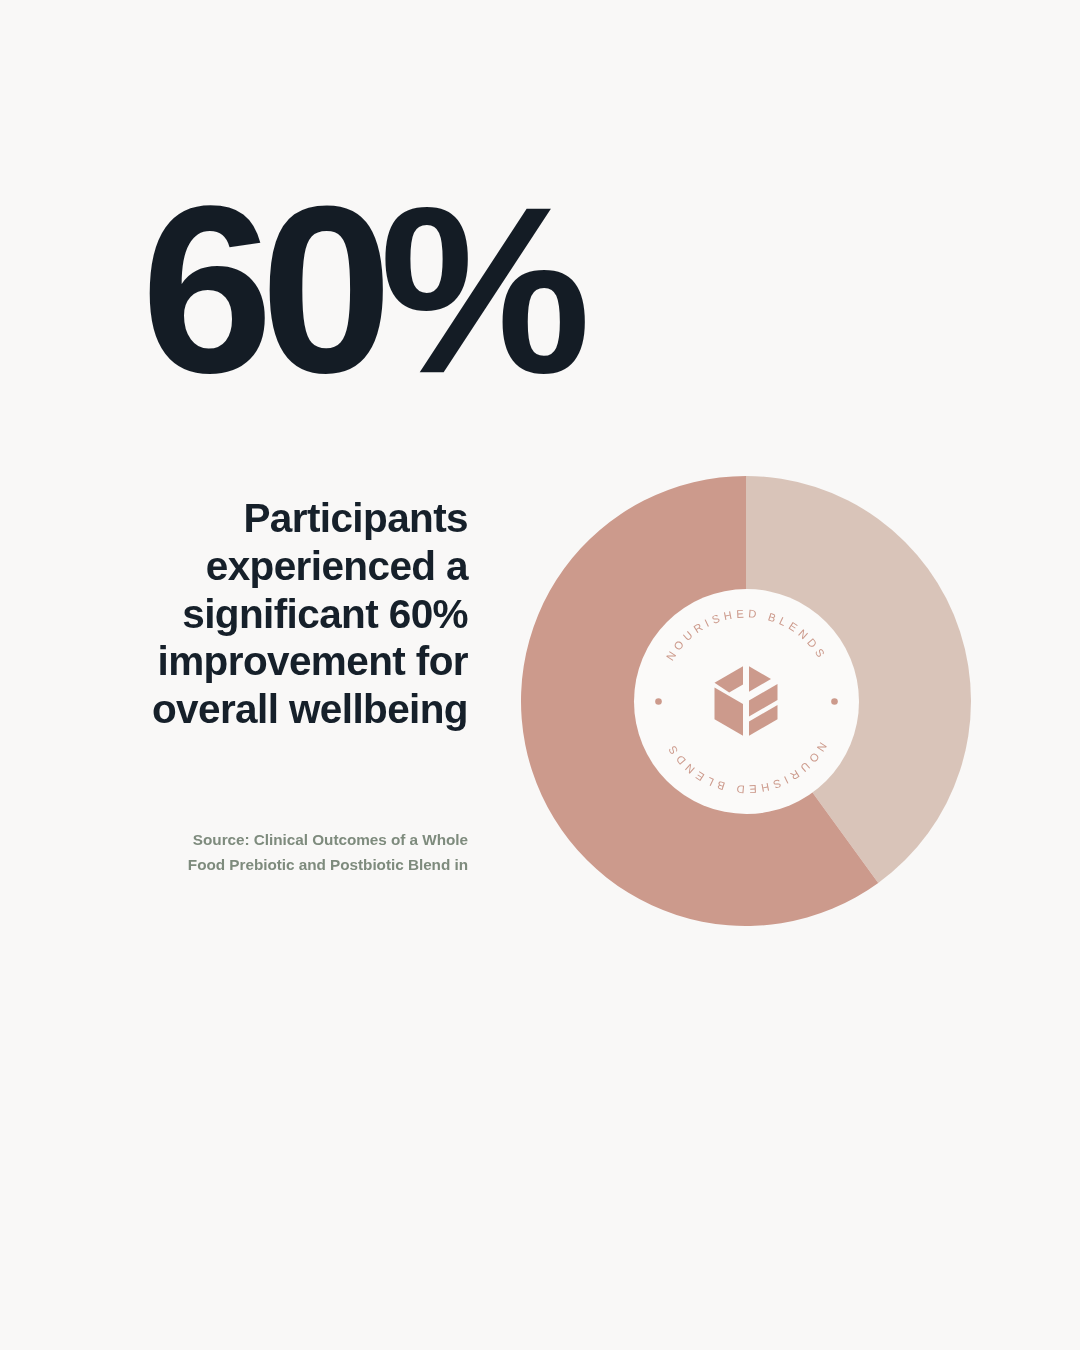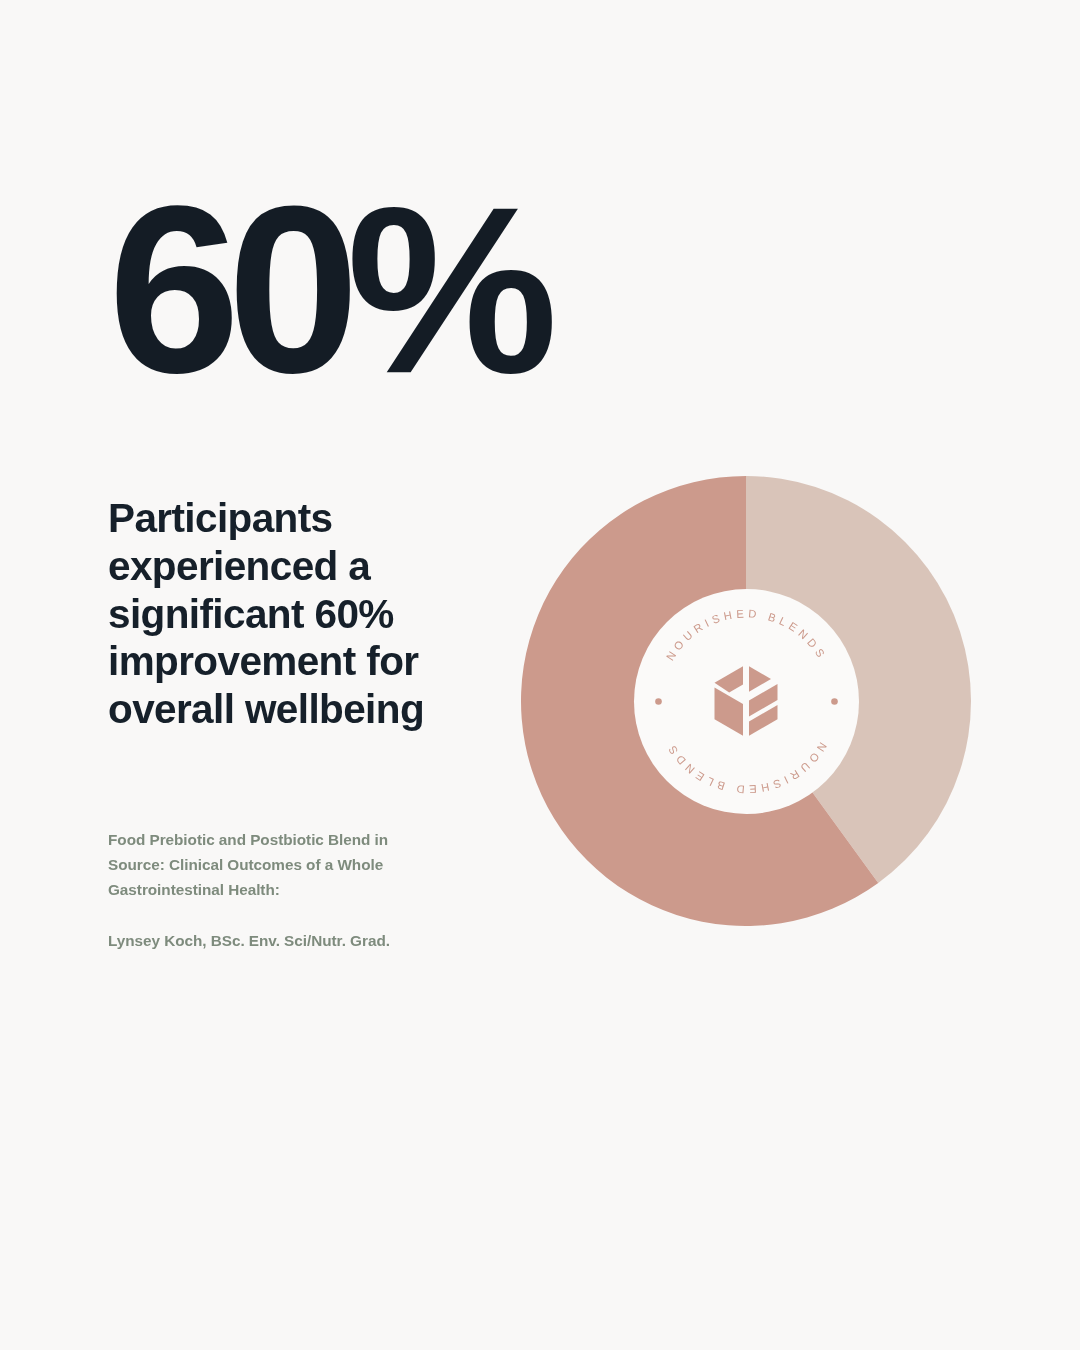--- a/index.html
+++ b/index.html
@@ -12,20 +12,21 @@
     font-family:"Liberation Sans", sans-serif;
     -webkit-font-smoothing:antialiased;
     overflow:hidden;
   }
 
   .canvas {
     position:relative;
     width:968px;
     height:1350px;
     background:#f9f8f7;
+    text-align:right;
   }
 
   
   .text-col {
     position:absolute;
     left:108px;
     top:195px;
     width:470px;
   }
 
@@ -111,25 +112,23 @@
 <div class="canvas">
 
   <div class="text-col">
 
     <div class="big-stat">60%</div>
 
     <div class="headline">Participants experienced a significant 60% improvement for overall wellbeing</div>
   </div>
 
   <div class="source-block">
+    <div class="source-line">Source: Clinical Outcomes of a Whole</div>
     <div class="source-line">Food Prebiotic and Postbiotic Blend in</div>
-    <div class="source-line">Source: Clinical Outcomes of a Whole</div>
-    <div class="source-line">Gastrointestinal Health:</div>
 
-    <div class="author-line">Lynsey Koch, BSc. Env. Sci/Nutr. Grad.</div>
   </div>
 
   <div class="chart-wrap">
 
     <svg class="pie-svg" viewBox="0 0 450 450">
 
       <path id="slice-light" fill="#d9c4b9" d="M 225 225 L 225.00 0.00 A 225 225 0 0 1 357.25 407.03 Z"></path>
 
       <path id="slice-dark" fill="#cc9a8c" d="M 225 225 L 357.25 407.03 A 225 225 0 1 1 225.00 0.00 Z"></path>
     </svg>

